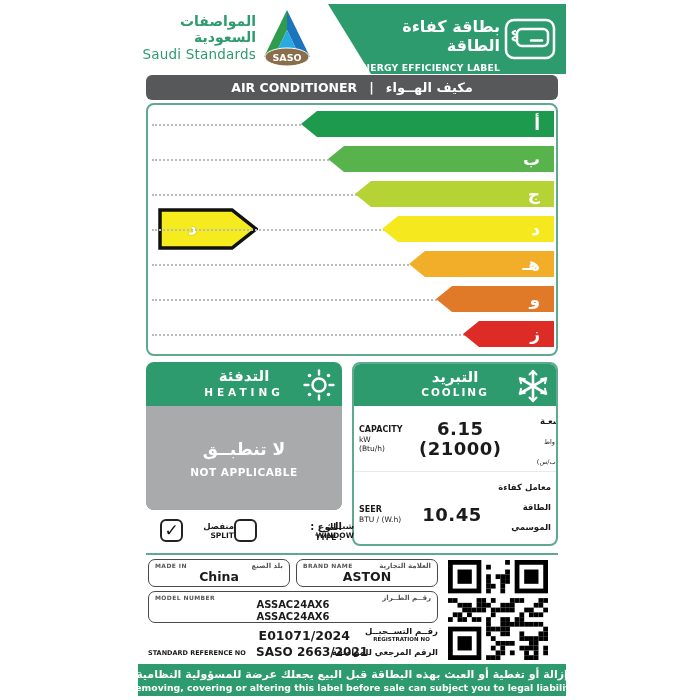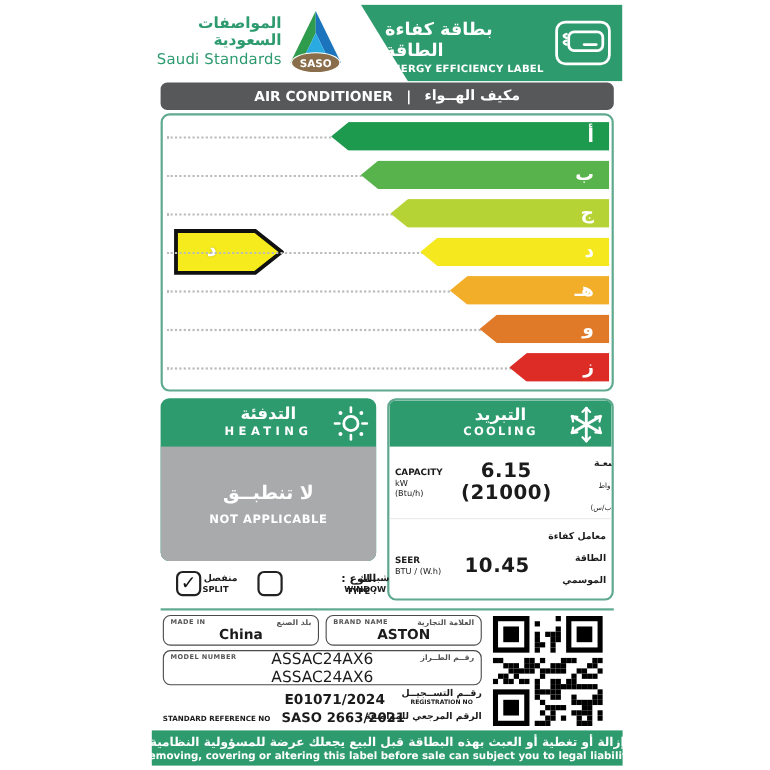--- a/index.html
+++ b/index.html
@@ -12,23 +12,23 @@
   .label{position:absolute; left:138px; top:4px; width:428px; height:692px; background:#fff;}
 
   
   .hdr{position:relative; height:70px; background:#fff; overflow:hidden;}
   .hdr-green{position:absolute; top:0; right:0; width:270px; height:70px; background:var(--green);
     clip-path:polygon(32px 0,270px 0,270px 70px,75px 70px);}
   .org{position:absolute; left:0; top:9px; width:118px; text-align:right;}
   .org-ar{font-size:14px; font-weight:bold; color:var(--green); direction:rtl;}
   .org-en{font-size:13.5px; color:var(--green); letter-spacing:.2px; margin-top:1px;}
   .saso{position:absolute; left:116px; top:3px;}
-  .hdr-title{position:absolute; right:66px; top:13px; width:150px; text-align:left; color:#fff;}
+  .hdr-title{position:absolute; right:66px; top:13px; width:150px; text-align:right; color:#fff;}
   .t-ar{font-size:16px; font-weight:bold; direction:rtl;}
-  .t-en{font-size:9.2px; font-weight:bold; margin-top:2px; letter-spacing:.2px; white-space:nowrap;}
+  .t-en{font-size:9.2px; font-weight:bold; margin-top:7px; letter-spacing:.2px; white-space:nowrap;}
   .ac-icon{position:absolute; right:10px; top:14px;}
 
   
   .prodbar{position:absolute; left:8px; top:71px; width:412px; height:25px; background:var(--dark-bar);
     border-radius:6px; color:#fff; display:flex; align-items:center; justify-content:center; gap:12px;
     font-weight:bold; font-size:12.5px;}
   .prodbar .ar{direction:rtl; font-size:13px;}
 
   
   .scalebox{position:absolute; left:8px; top:99px; width:412px; height:253px; background:#fff;
@@ -71,33 +71,33 @@
   .c-ar .b{font-weight:bold; font-size:8.5px;}
   .c-ar .s{font-size:6.5px;}
 
   
   .typerow{position:absolute; left:8px; top:512px; width:200px; height:34px;}
   .cb{position:absolute; top:3px; width:23px; height:23px; border:2px solid #222; border-radius:6px; background:#fff;
     display:flex; align-items:center; justify-content:center;}
   .cb .ck{font-size:17px; font-weight:bold; color:#111; line-height:1;}
   .optlab{position:absolute; top:5px; text-align:right; line-height:1.2;}
   .optlab .a{font-size:8.5px; font-weight:bold; direction:rtl; display:block;}
-  .optlab .e{font-size:7.5px; font-weight:bold; display:block; text-align:center;}
+  .optlab .e{font-size:7.5px; font-weight:bold; display:block; text-align:right;}
   .typelab{position:absolute; right:4px; top:4px; text-align:right; line-height:1.3;}
   .typelab .a{font-size:10px; font-weight:bold; direction:rtl; display:block;}
   .typelab .e{font-size:7.5px; font-weight:bold; display:block;margin-left:8px;}
 
   .divider{position:absolute; left:8px; top:549px; width:412px; border-top:2px solid var(--teal-border);}
 
   
   .ibox{position:absolute; border:1.5px solid #4a4a4a; border-radius:7px; background:#fff;}
   .ibox .tl{position:absolute; left:6px; top:2px; font-size:6px; font-weight:bold; color:#555; letter-spacing:.4px;}
   .ibox .tr{position:absolute; right:6px; top:2px; font-size:7px; font-weight:bold; color:#555; direction:rtl;}
   .ibox .val{position:absolute; left:0; right:0; top:9px; text-align:center; font-weight:bold; font-size:12.5px;}
-  .ibox .val2{position:absolute; left:0; right:0; top:0; text-align:center; font-weight:normal; font-size:14px; line-height:1.15;}
+  .ibox .val2{position:absolute; left:0; right:0; top:7px; text-align:center; font-weight:bold; font-size:10px; line-height:1.15;}
   #madein{left:10px; top:555px; width:142px; height:28px;}
   #brand{left:158px; top:555px; width:142px; height:28px;}
   #model{left:10px; top:587px; width:290px; height:32px;}
   .regrow{position:absolute; left:10px; top:622px; width:290px; height:22px;}
   .regval{position:absolute; right:88px; top:2px; font-weight:bold; font-size:12.5px;}
   .reglab{position:absolute; right:0; top:0; text-align:center; line-height:1.2;}
   .reglab .a{font-size:8.5px; font-weight:bold; direction:rtl; display:block;}
   .reglab .e{font-size:5.5px; font-weight:bold; display:block;}
   .stdrow{position:absolute; left:10px; top:641px; width:290px; height:16px;}
   .stdrow .l{position:absolute; left:0; top:4px; font-size:6.5px; font-weight:bold;}
@@ -278,21 +278,21 @@
         <span class="s">و ح ب/(واط.س)</span>
       </div>
     </div>
 
   </div>
 
   <div class="typerow">
     <div class="cb" style="left:14px;">
       <span class="ck" id="ck0">✓</span>
     </div>
-    <div class="optlab" style="left:30px; width:40px;">
+    <div class="optlab" style="left:48px; width:40px;">
       <span class="a">منفصل</span>
       <span class="e">SPLIT</span>
     </div>
     <div class="cb" style="left:88px;">
       <span class="ck" id="ck1"></span>
     </div>
     <div class="optlab" style="left:116px; width:44px;margin-left:48px;">
       <span class="a">شبــاك</span>
       <span class="e">WINDOW</span>
     </div>

